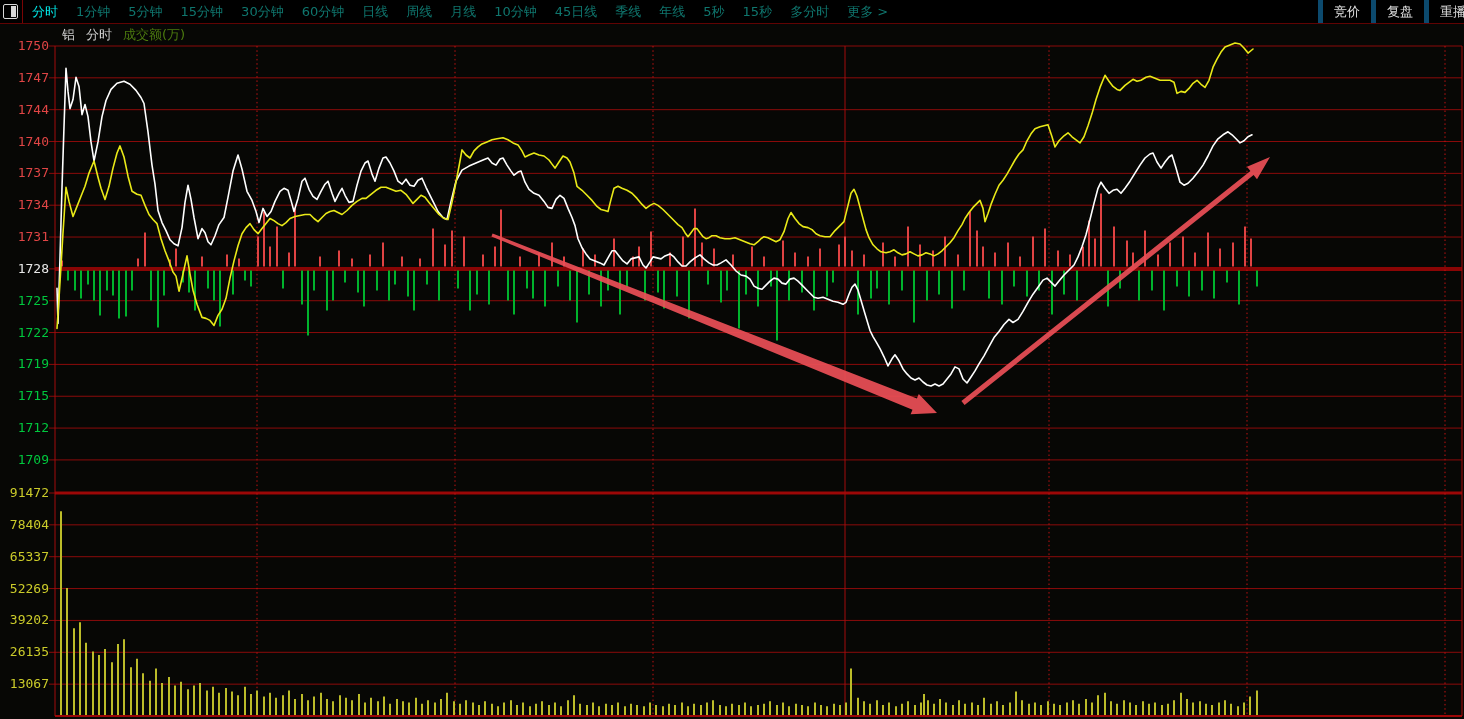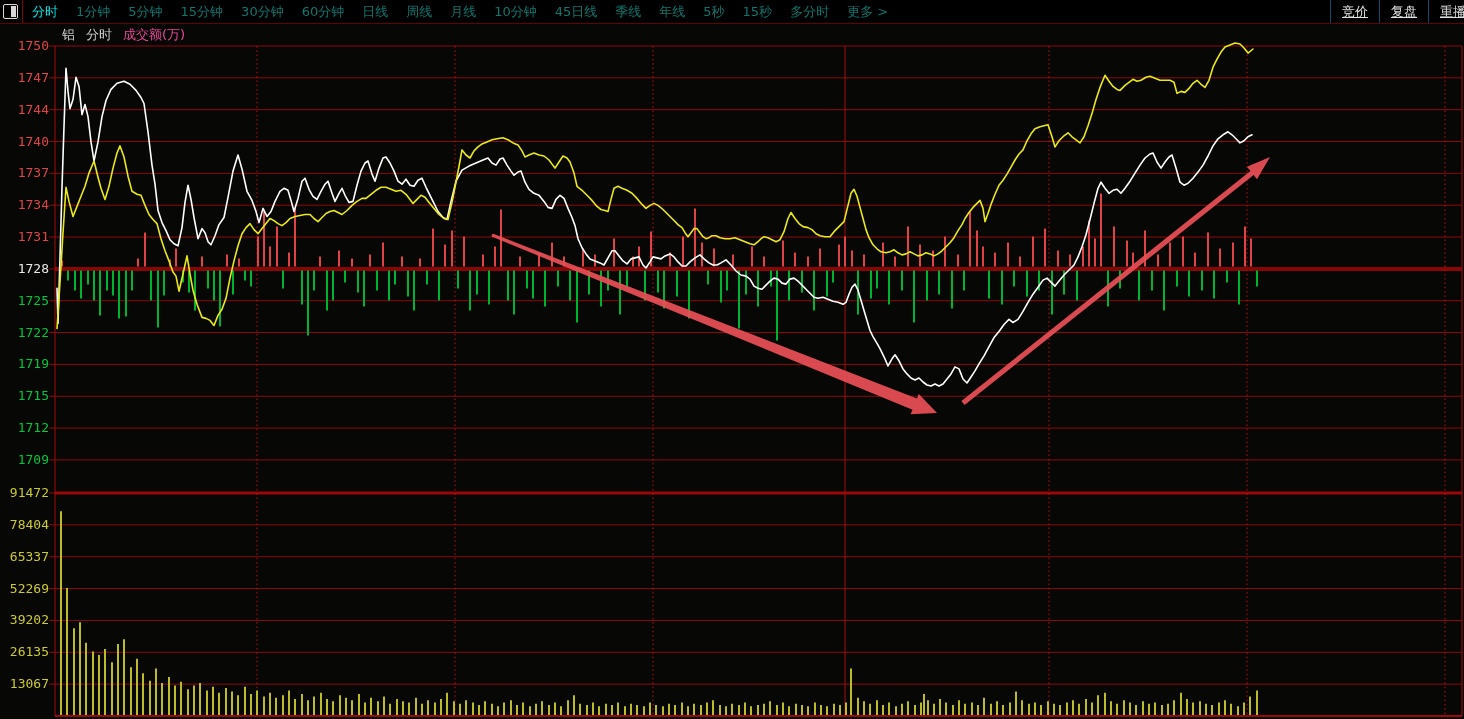--- a/index.html
+++ b/index.html
@@ -9,24 +9,24 @@
   #toolbar{position:absolute;top:0;left:0;width:1464px;height:23px;background:#000;
     border-bottom:1px solid #600303;display:flex;align-items:center;font-size:13px;white-space:nowrap;}
   .win-icon{width:13px;height:13px;border:1px solid #d8d8d8;border-radius:2px;margin:0 4px 0 3px;
     position:relative;flex:0 0 auto;}
   .win-icon span{position:absolute;right:1px;top:1px;bottom:1px;width:5px;background:#d8d8d8;}
   .tb-sep{width:1px;height:23px;background:#7a0404;flex:0 0 auto;}
   #tb-items{display:flex;align-items:center;}
   .tb-item{color:#0f766e;padding:0 9px;cursor:default;}
   .tb-item.active{color:#00e3e3;}
   #tb-right{position:absolute;right:-13px;top:0;height:23px;display:flex;align-items:center;}
-  .tb-btn{color:#e0e0e0;padding:0 11px;height:23px;line-height:23px;border-left:1px solid #0c4a6e;text-decoration:underline;}
+  .tb-btn{color:#e0e0e0;padding:0 11px;height:23px;line-height:23px;border-left:5px solid #0c4a6e;}
   
   #chart-header{position:absolute;top:26px;left:62px;font-size:13px;color:#cfcfcf;display:flex;gap:11px;}
-  #chart-header .ind{color:#ec4899;}
+  #chart-header .ind{color:#4d7c0f;}
   
   #chart{position:absolute;top:0;left:0;width:1464px;height:719px;}
   text{font-family:"DejaVu Sans Mono","DejaVu Sans",monospace;}
 </style>
 </head>
 <body>
 
 <div id="app">
   <div id="toolbar">
     <span class="win-icon">

